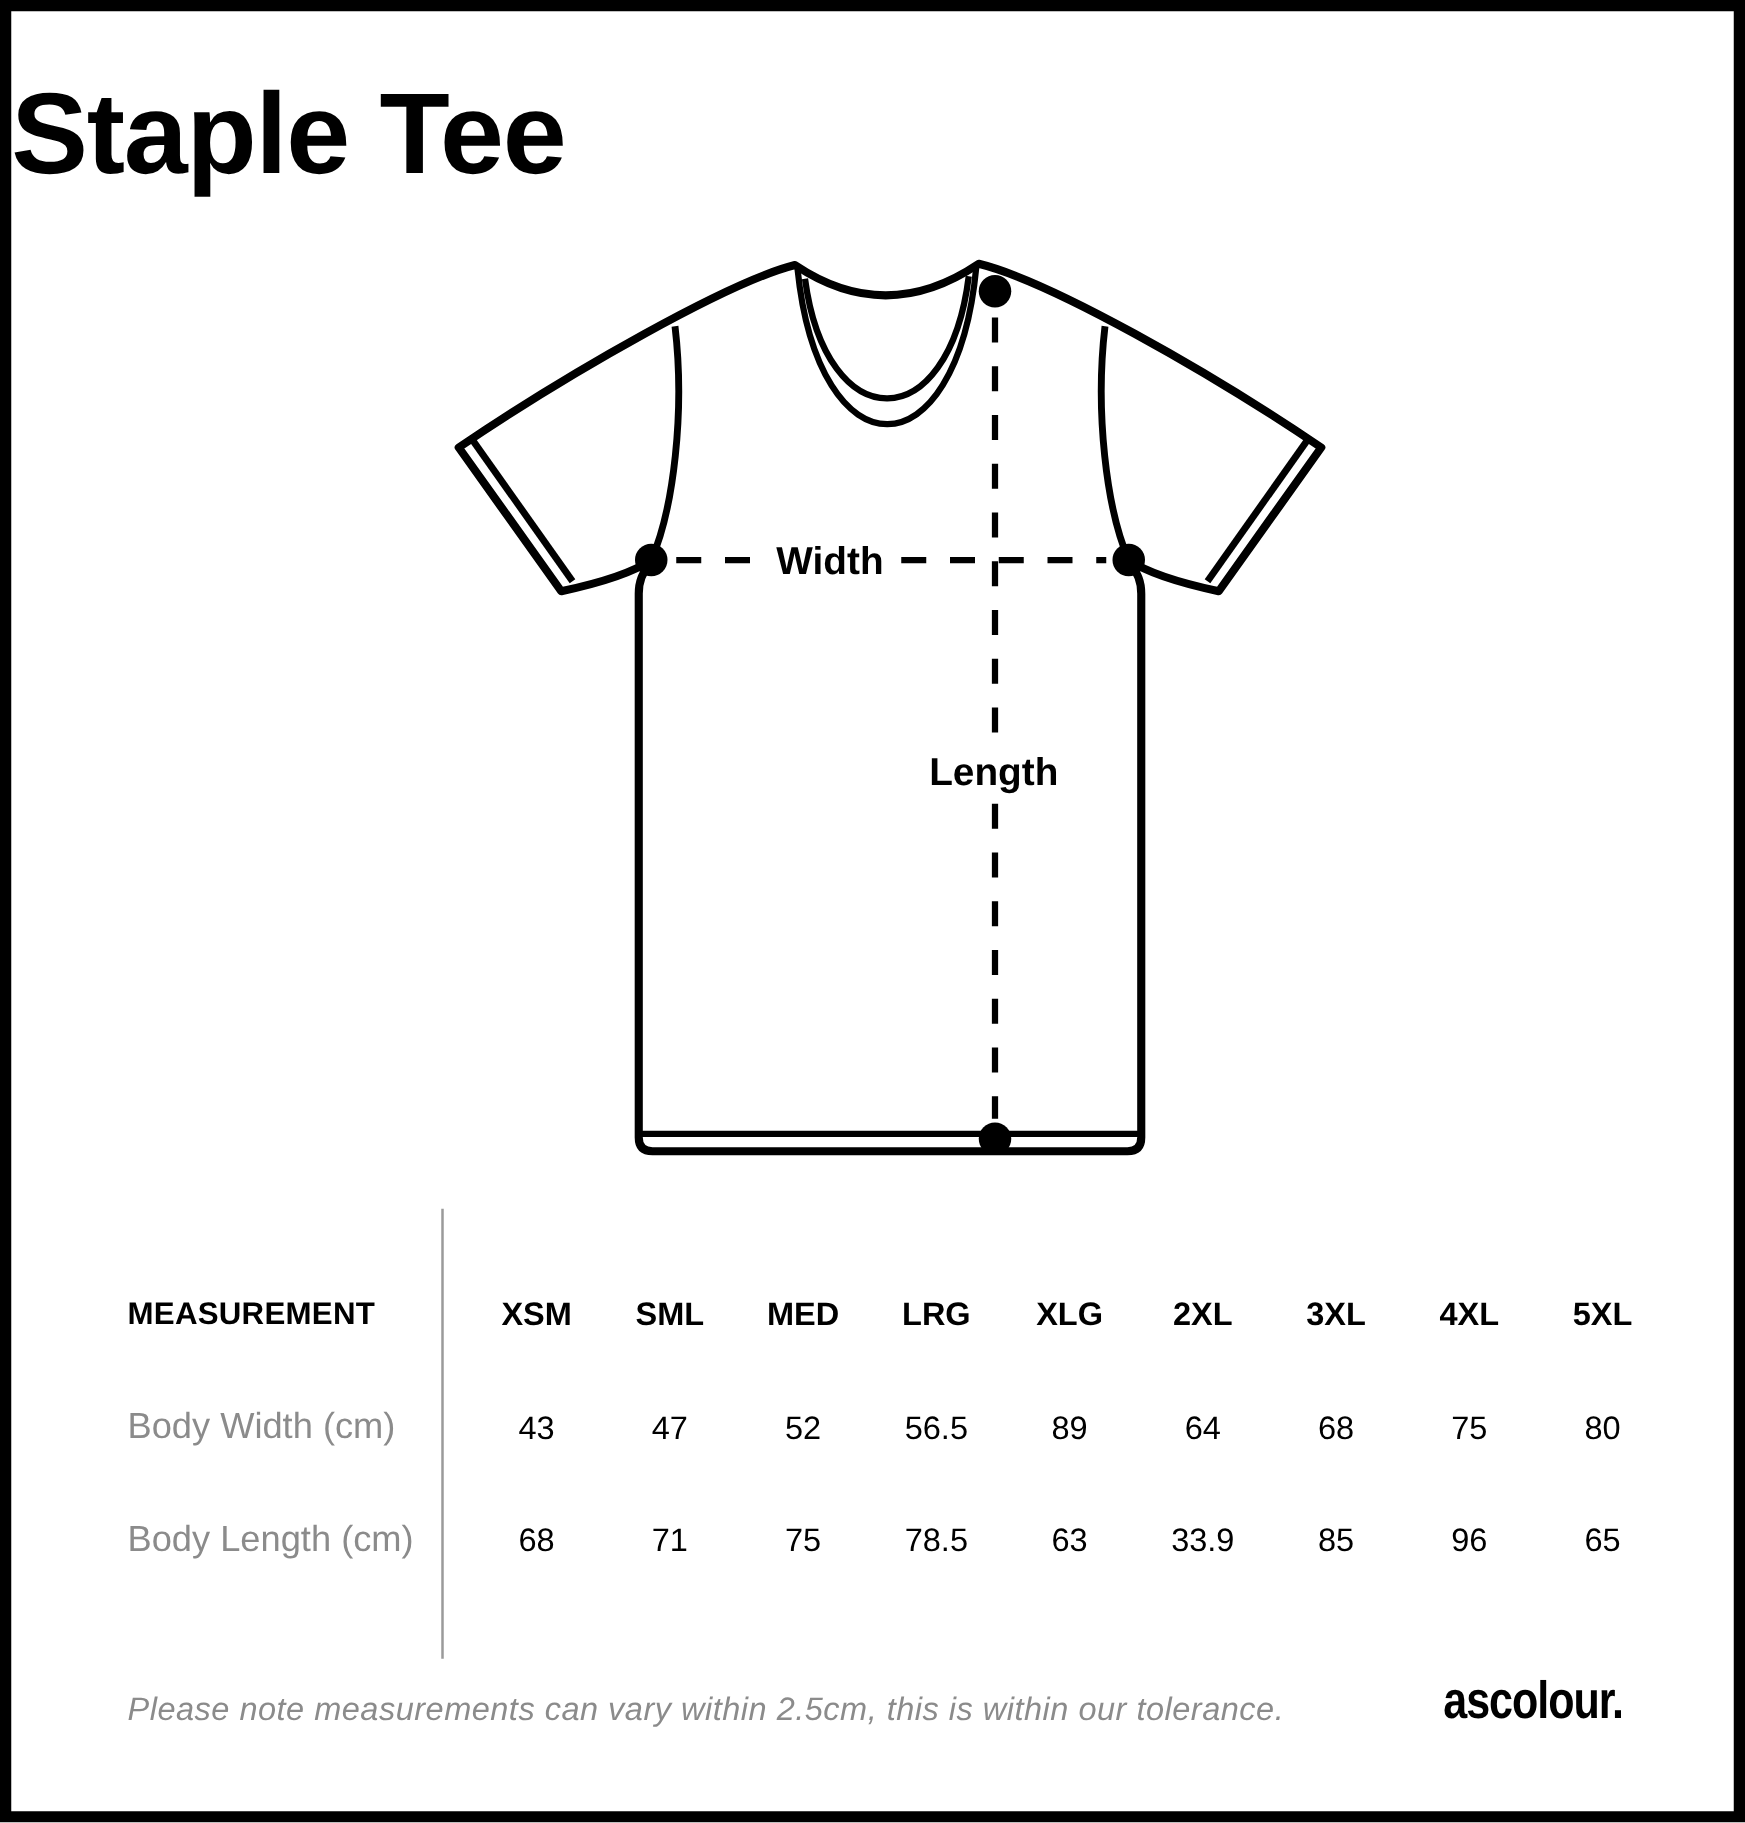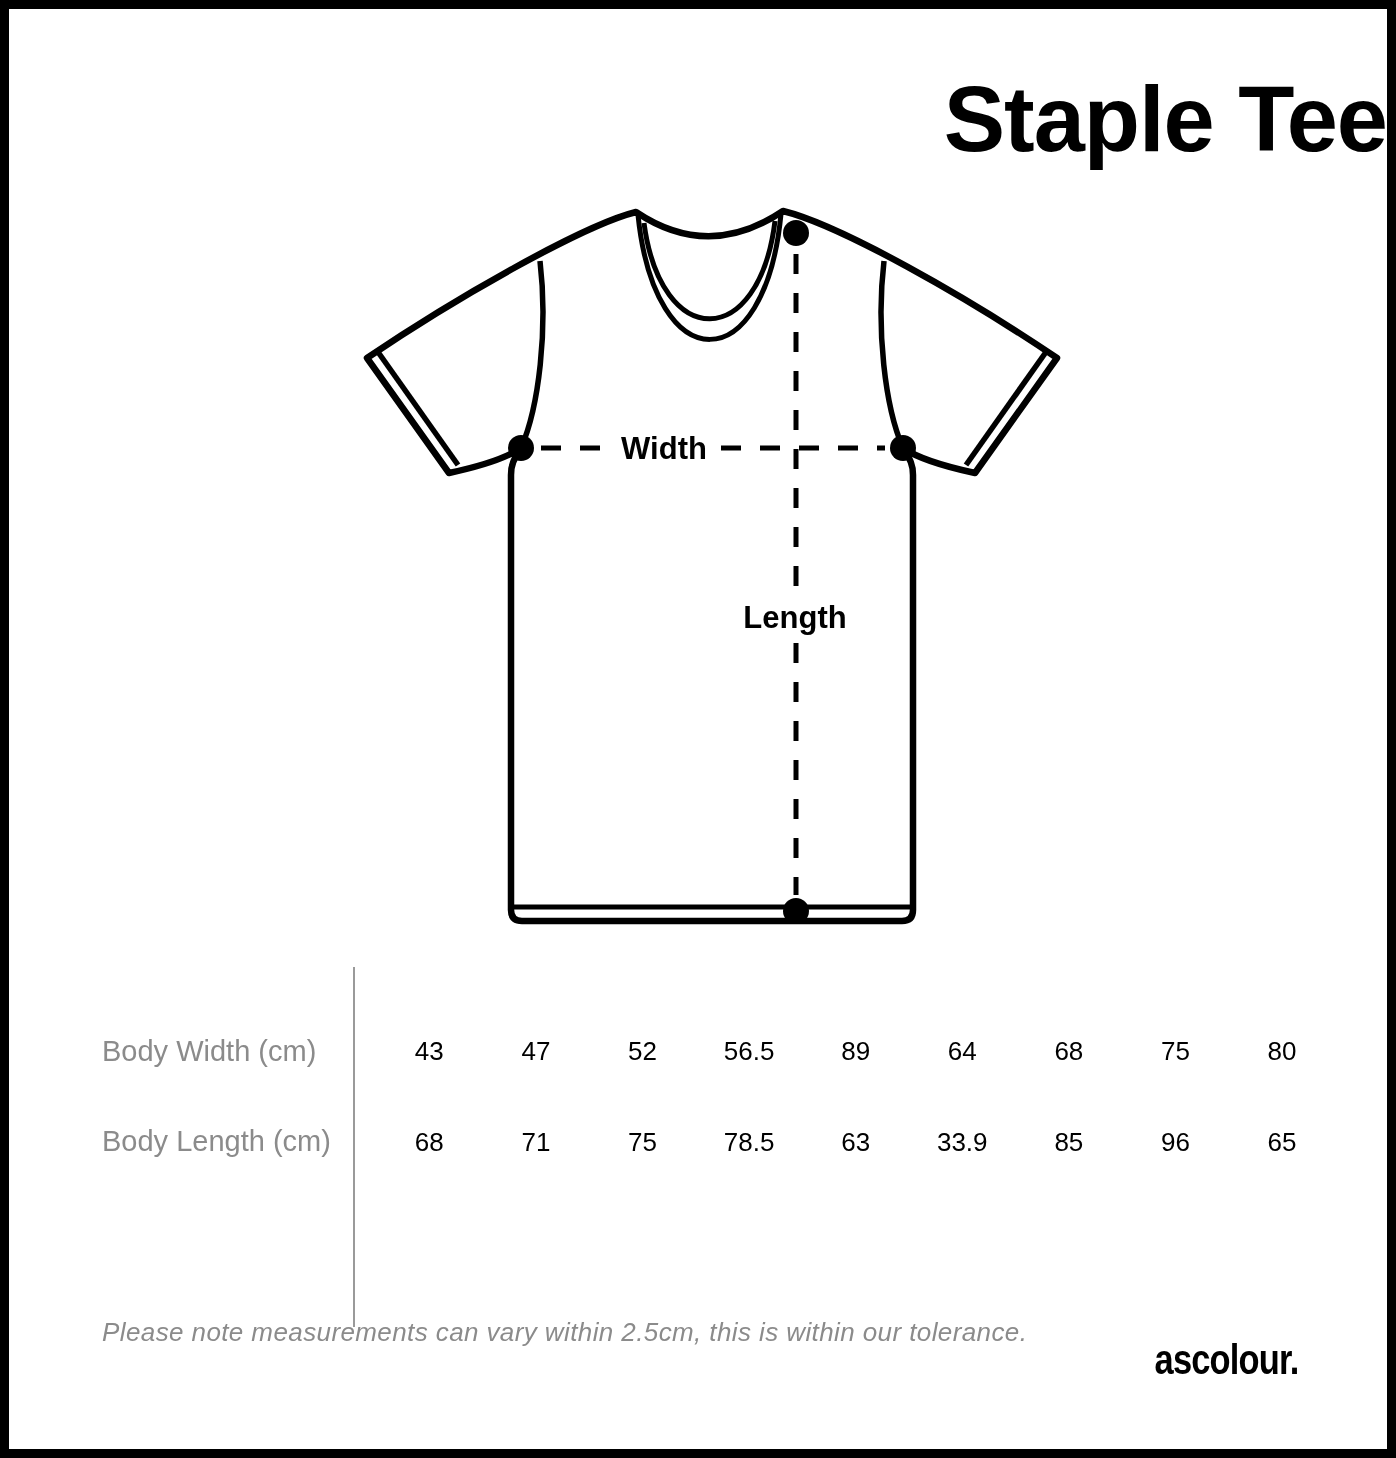--- a/index.html
+++ b/index.html
@@ -8,24 +8,23 @@
     width:1396px; height:1458px;
     box-sizing:border-box;
     background:#ffffff;
     border:9px solid #000;
     overflow:hidden;
     font-family:"Liberation Sans", sans-serif;
     color:#000;
   }
   .title {
     position:absolute; left:0; right:0; top:52px;
-    text-align:right;
+    text-align:left;
     font-size:92px; font-weight:bold; letter-spacing:-1px;
     line-height:1;
-    margin-top:12px;
   }
   .diagram {
     position:absolute; left:330px; top:180px;
     width:740px; height:760px;
   }
   .diagram text {
     font-family:"Liberation Sans", sans-serif;
     font-weight:bold; font-size:31px; fill:#000;
   }
   .size-table {
@@ -40,21 +39,21 @@
   .cellgroup { display:contents; }
   .cell { text-align:center; font-size:26px; line-height:1; }
   .rowlabel { text-align:left; font-size:29px; color:#8b8b8b; }
   .rowlabel.head { color:#000; font-weight:bold; font-size:25px; letter-spacing:0.2px; }
   .sizehead { font-weight:bold; }
   .col-divider {
     position:absolute; left:344px; top:958px;
     width:2px; height:360px; background:#9a9a9a;
   }
   .note {
-    position:absolute; left:93px; top:1310px;
+    position:absolute; left:93px; top:1345px;
     font-size:26px; font-style:italic; color:#8b8b8b;
     letter-spacing:0.4px; line-height:1;
   }
   .brand {
     position:absolute; right:89px; top:1330px;
     font-size:42px; font-weight:bold; letter-spacing:-1px;
     line-height:1;
     transform:scaleX(0.82); transform-origin:100% 50%;
   }
 </style>
@@ -105,20 +104,26 @@
     <circle cx="787" cy="224" r="13" fill="#000"></circle>
     <circle cx="787" cy="902" r="13" fill="#000"></circle>
 
     <text x="655" y="450" text-anchor="middle">Width</text>
     <text x="786" y="619" text-anchor="middle">Length</text>
   </svg>
 
   <div class="col-divider"></div>
 
   <div class="size-table">
+    <div class="trow">
+      <div class="cell rowlabel head">MEASUREMENT</div>
+      <div class="cellgroup">
+        
+      <div class="cell sizehead">XSM</div><div class="cell sizehead">SML</div><div class="cell sizehead">MED</div><div class="cell sizehead">LRG</div><div class="cell sizehead">XLG</div><div class="cell sizehead">2XL</div><div class="cell sizehead">3XL</div><div class="cell sizehead">4XL</div><div class="cell sizehead">5XL</div></div>
+    </div>
 
     <div class="trow">
       <div class="cell rowlabel">Body Width (cm)</div>
       <div class="cellgroup">
         
       <div class="cell val">43</div><div class="cell val">47</div><div class="cell val">52</div><div class="cell val">56.5</div><div class="cell val">89</div><div class="cell val">64</div><div class="cell val">68</div><div class="cell val">75</div><div class="cell val">80</div></div>
     </div>
 
     <div class="trow">
       <div class="cell rowlabel">Body Length (cm)</div>

